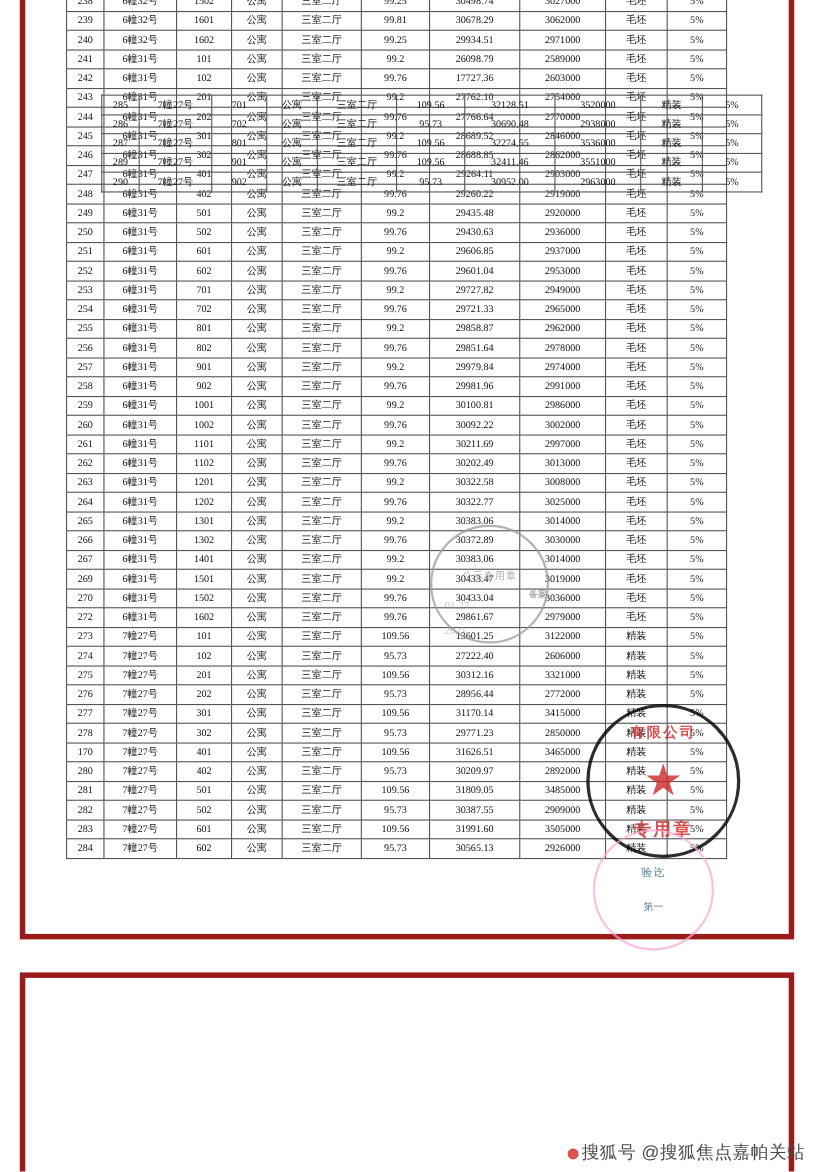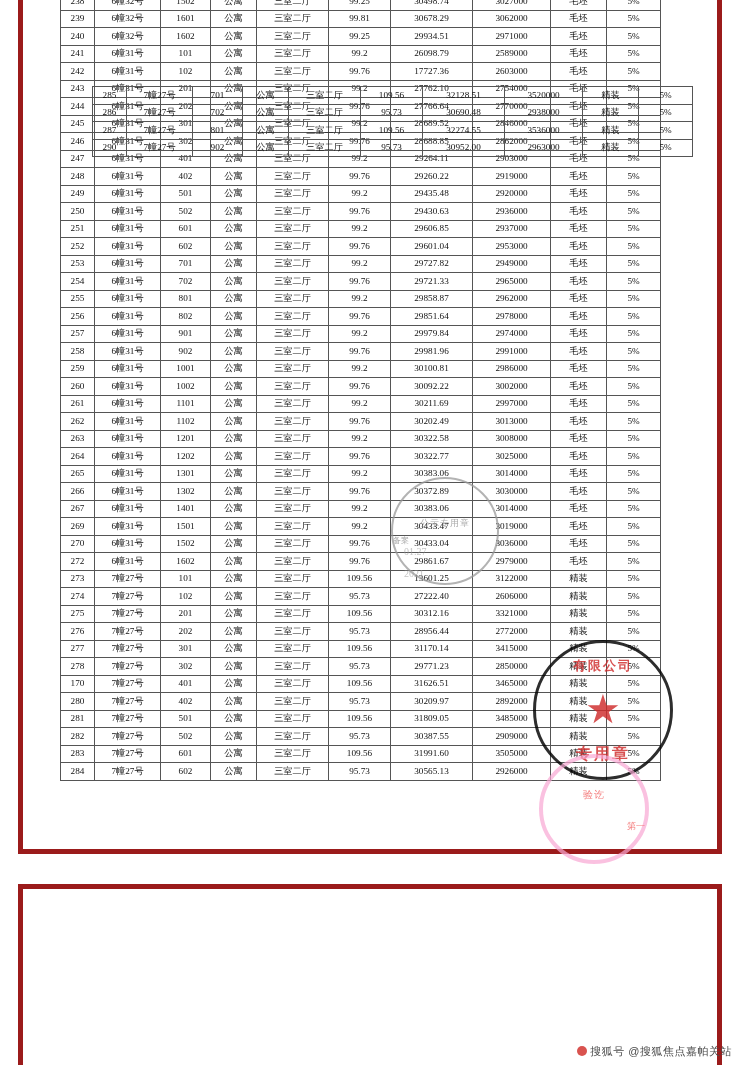--- a/index.html
+++ b/index.html
@@ -75,21 +75,21 @@
     border: 2px solid #9a9a9a;
     color: #8d8d8d;
     opacity: .75;
   }
   #seal-circle-1 .seal-text {
     position:absolute; left:0; top:38px; width:100%;
     text-align:center; font-size:9px; letter-spacing:1px;
   }
   #seal-circle-1 .seal-text2 {
     position:absolute; left:0; top:56px; width:100%;
-    text-align:left; font-size:8px;
+    text-align:right; font-size:8px;font-weight:bold;
   }
   #seal-circle-2 {
     left: 533px; top: 640px;
     width: 140px; height: 140px;
     border: 3px solid #000000;
     color: #cf2b2b;
     opacity: .82;
   }
   #seal-star {
     position:absolute; left: 50%; top: 50%;
@@ -104,46 +104,46 @@
     letter-spacing: 2px;
   }
   #seal-circle-2 .arc-bottom {
     position:absolute; left:0; bottom:12px; width:100%;
     text-align:center; font-size:16px; font-weight:bold;
     letter-spacing: 2px;
   }
   #seal-circle-3 {
     left: 539px; top: 754px;
     width: 110px; height: 110px;
-    border: 4px solid #f9a8d4;
-    color: #ef4444;
+    border: 2px solid #f9a8d4;
+    color: #0c4a6e;
     opacity: .7;
   }
   #seal-circle-3 .seal-text {
     position:absolute; left:0; top:30px; width:100%;
     text-align:center; font-size:10px; letter-spacing:1px;
   }
   #seal-circle-3 .seal-text2 {
     position:absolute; left:0; top:62px; width:100%;
-    text-align:right; font-size:9px;
+    text-align:center; font-size:9px;
   }
   .watermark-text {
     position:absolute;
     color:#9a9a9a;
     opacity:.6;
     font-size:10px;
   }
   #wm-1 { left: 404px; top: 534px; margin-top: 34px; }
   #wm-2 { left: 404px; top: 546px; }
 
   #source-badge {
     position: absolute;
     right: 8px;
     bottom: 6px;
-    font-size: 11px;
+    font-size: 16px;
     color: #4a4a4a;
     font-family: "Liberation Sans", sans-serif;
     letter-spacing: .5px;
   }
   #source-badge .logo-dot {
     display: inline-block;
     width: 10px; height: 10px;
     border-radius: 50%;
     background: #d9534f;
     margin-right: 3px;
@@ -760,20 +760,32 @@
           <td>801</td>
           <td>公寓</td>
           <td>三室二厅</td>
           <td>109.56</td>
           <td>32274.55</td>
           <td>3536000</td>
           <td>精装</td>
           <td>5%</td>
         </tr>
         <tr>
+          <td>289</td>
+          <td>7幢27号</td>
+          <td>901</td>
+          <td>公寓</td>
+          <td>三室二厅</td>
+          <td>109.56</td>
+          <td>32411.46</td>
+          <td>3551000</td>
+          <td>精装</td>
+          <td>5%</td>
+        </tr>
+        <tr>
           <td>290</td>
           <td>7幢27号</td>
           <td>902</td>
           <td>公寓</td>
           <td>三室二厅</td>
           <td>95.73</td>
           <td>30952.00</td>
           <td>2963000</td>
           <td>精装</td>
           <td>5%</td>

